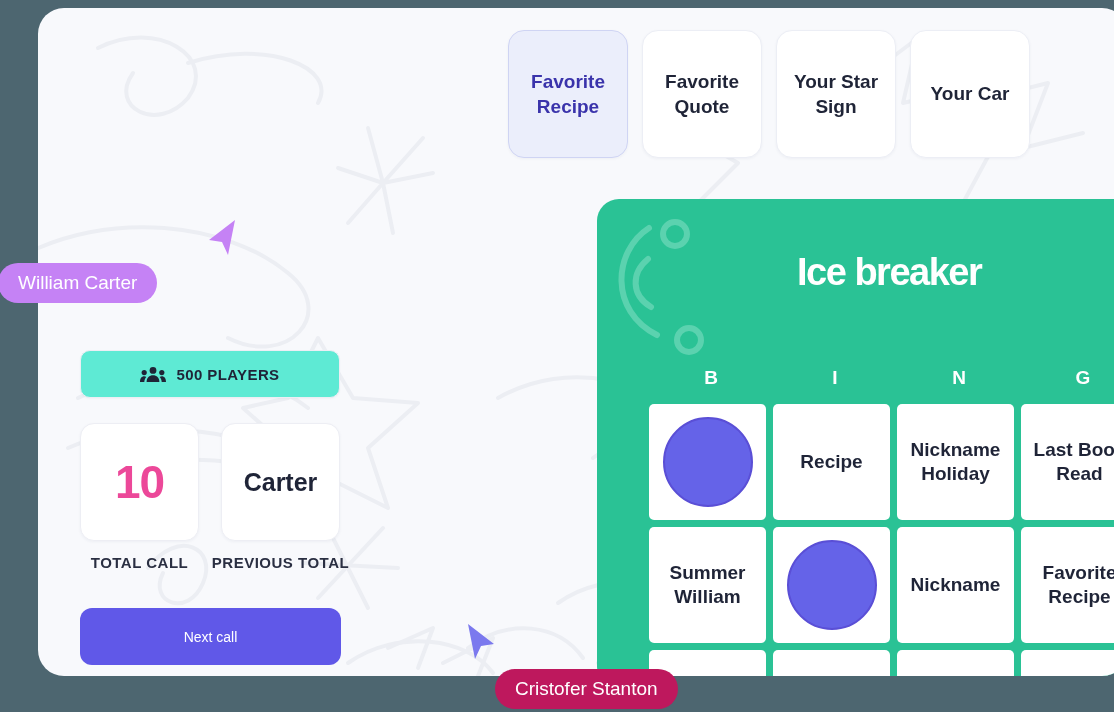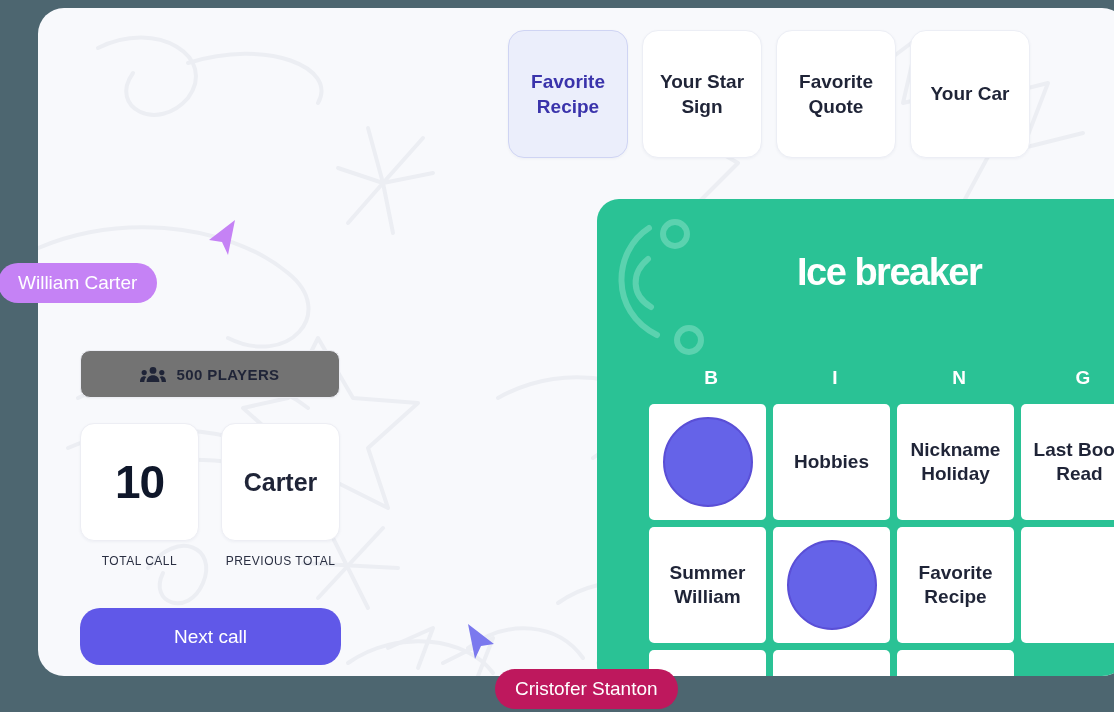--- a/index.html
+++ b/index.html
@@ -69,21 +69,21 @@
     color: #3a33ab;
   }
 
   
   #players-pill {
     position: absolute;
     left: 42px;
     top: 342px;
     width: 260px;
     height: 48px;
-    background: #737373;
+    background: #5eead4;
     border: 1px solid #edeef4;
     border-radius: 10px;
     display: flex;
     align-items: center;
     justify-content: center;
     gap: 10px;
     box-shadow: 0 1px 2px rgba(40,50,90,0.04);
   }
 
   #players-pill .label {
@@ -116,52 +116,52 @@
     border-radius: 14px;
     display: flex;
     align-items: center;
     justify-content: center;
     box-shadow: 0 1px 3px rgba(40,50,90,0.05);
   }
 
   .stat-value-big {
     font-size: 46px;
     font-weight: bold;
-    color: #0f172a;
+    color: #ec4899;
     letter-spacing: -1px;
     text-align: center;
   }
 
   .stat-value-word {
     font-size: 25px;
     font-weight: bold;
     color: #1f2437;
   }
 
   .stat-caption {
     margin-top: 13px;
-    font-size: 12px;
-    font-weight: normal;
+    font-size: 15px;
+    font-weight: bold;
     letter-spacing: 0.5px;
     color: #2a2f42;
     white-space: nowrap;
   }
 
   #next-call-button {
     position: absolute;
     left: 42px;
     top: 600px;
     width: 261px;
     height: 57px;
     background: #6058e8;
     border: none;
-    border-radius: 20px;
+    border-radius: 12px;
     color: #ffffff;
     font-family: "Liberation Sans", sans-serif;
-    font-size: 19px;
+    font-size: 14px;
     cursor: pointer;
   }
 
   
   #bingo-card {
     position: absolute;
     left: 559px;
     top: 191px;
     width: 560px;
     height: 490px;
@@ -298,22 +298,22 @@
       <path d="M405 655 L455 630 L440 668"></path>
     </g>
     <g fill="#eceef3">
       <path d="M800 300 C790 275 815 255 838 268 L862 250 L880 278 L852 290 C845 312 812 322 800 300 Z"></path>
       <path d="M560 515 L610 470 L618 488 L572 530 Z"></path>
     </g>
   </svg>
 
   <div id="chips-row">
     <div class="chip active">Favorite Recipe</div>
+    <div class="chip">Favorite Quote</div>
     <div class="chip">Your Star Sign</div>
-    <div class="chip">Favorite Quote</div>
     <div class="chip">Your Car</div>
   </div>
 
   <div id="players-pill">
     <svg width="26" height="17" viewBox="0 0 26 17" fill="none">
       <circle cx="13" cy="4.4" r="3.4" fill="#1f2437"></circle>
       <path d="M6.6 16 C6.6 11.6 9.4 9.3 13 9.3 C16.6 9.3 19.4 11.6 19.4 16 Z" fill="#1f2437"></path>
       <circle cx="4.2" cy="6.6" r="2.6" fill="#1f2437"></circle>
       <path d="M0 16 C0 12.4 1.7 10.3 4.2 10.3 C5 10.3 5.7 10.5 6.3 10.9 C5.1 12.1 4.4 13.8 4.3 16 Z" fill="#1f2437"></path>
       <circle cx="21.8" cy="6.6" r="2.6" fill="#1f2437"></circle>
@@ -354,28 +354,29 @@
       <div class="bingo-header">B</div>
       <div class="bingo-header">I</div>
       <div class="bingo-header">N</div>
       <div class="bingo-header">G</div>
     </div>
 
     <div id="bingo-grid">
       <div class="bingo-cell">
         <span class="marker"></span>
       </div>
-      <div class="bingo-cell">Hobbies</div>
+      <div class="bingo-cell">Recipe</div>
       <div class="bingo-cell">Nickname Holiday</div>
       <div class="bingo-cell">Last Book Read</div>
 
       <div class="bingo-cell">Summer William</div>
       <div class="bingo-cell">
         <span class="marker"></span>
       </div>
+      <div class="bingo-cell">Nickname</div>
       <div class="bingo-cell">Favorite Recipe</div>
 
       <div class="bingo-cell"></div>
       <div class="bingo-cell"></div>
       <div class="bingo-cell"></div>
       <div class="bingo-cell"></div>
     </div>
   </div>
 
 </div>

